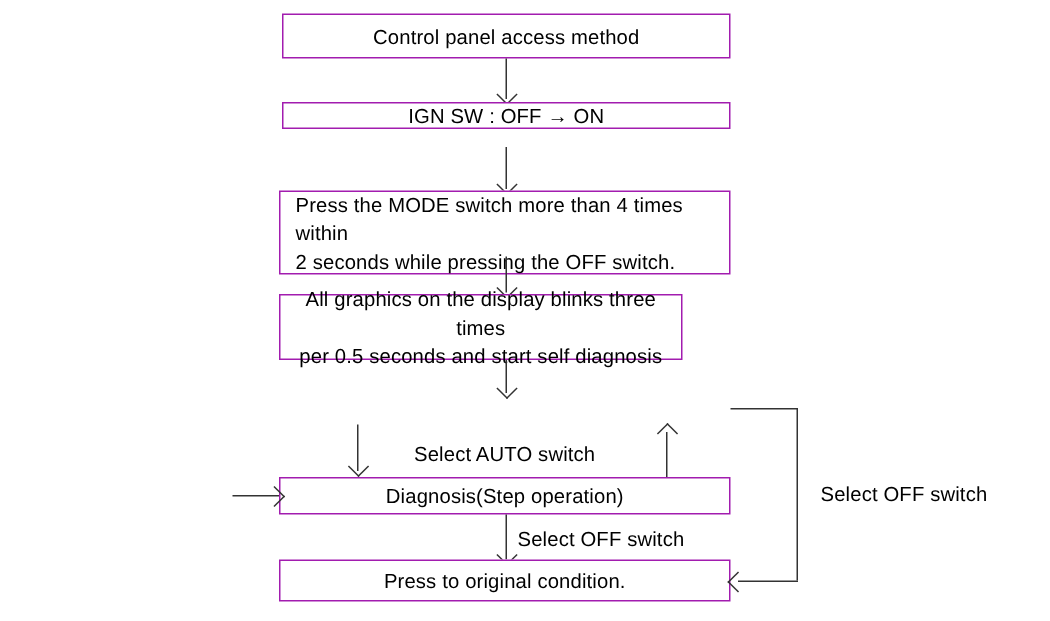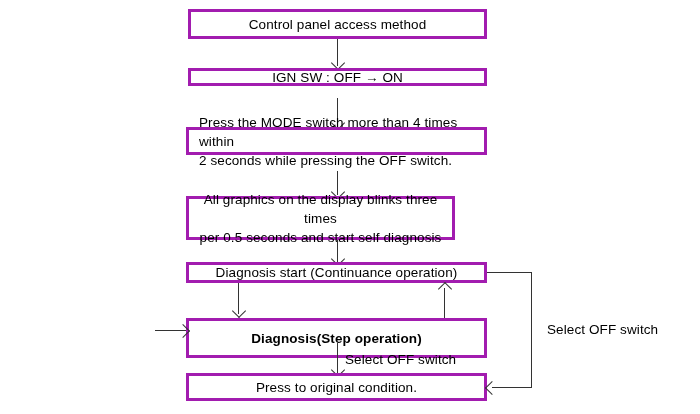--- a/index.html
+++ b/index.html
@@ -14,21 +14,21 @@
   #canvas {
     position: relative;
     width: 700px;
     height: 414px;
     background: #ffffff;
     overflow: hidden;
   }
   .node {
     position: absolute;
     box-sizing: border-box;
-    border: 3px solid #a21caf;
+    border: 1px solid #a21caf;
     background: #ffffff;
     display: flex;
     align-items: center;
     justify-content: center;
     text-align: center;
     font-size: 13.5px;
     line-height: 19px;
     color: #000000;
     letter-spacing: 0.1px;
   }
@@ -84,48 +84,46 @@
   <div class="vline" style="left:337px; top:39px; height:27px;"></div>
   <div class="arrow down" style="left:333px; top:58px;"></div>
 
   <div class="node" style="left:188px; top:68px; width:299px; height:18px;">
     <span class="node-text">IGN SW : OFF → ON</span>
   </div>
 
   <div class="vline" style="left:337px; top:98px; height:28px;"></div>
   <div class="arrow down" style="left:333px; top:118px;"></div>
 
-  <div class="node left-align" style="left:186px; top:127px; width:301px; height:28px;">
+  <div class="node left-align" style="left:186px; top:127px; width:301px; height:56px;">
     <span class="node-text">Press the MODE switch more than 4 times within
 2 seconds while pressing the OFF switch.</span>
   </div>
 
   <div class="vline" style="left:337px; top:171px; height:24px;"></div>
   <div class="arrow down" style="left:333px; top:187px;"></div>
 
   <div class="node" style="left:186px; top:196px; width:269px; height:44px;">
     <span class="node-text">All graphics on the display blinks three times
 per 0.5 seconds and start self diagnosis</span>
   </div>
 
   <div class="vline" style="left:337px; top:240px; height:22px;"></div>
   <div class="arrow down" style="left:333px; top:254px;"></div>
 
-  <div class="node" style="left:186px; top:262px; width:301px; height:21px;">
-    <span class="node-text">Diagnosis start (Continuance operation)</span>
-  </div>
 
   <div class="vline" style="left:238px; top:283px; height:31px;"></div>
   <div class="arrow down" style="left:234px; top:306px;"></div>
 
+  <div class="edge-label" style="left:276px; top:294px;">Select AUTO switch</div>
 
   <div class="vline" style="left:444px; top:288px; height:30px;"></div>
   <div class="arrow up" style="left:440px; top:284px;"></div>
 
-  <div class="node" style="left:186px; top:318px; width:301px; height:40px;font-weight:bold;">
+  <div class="node" style="left:186px; top:318px; width:301px; height:25px;">
     <span class="node-text">Diagnosis(Step operation)</span>
   </div>
 
   <div class="hline" style="left:155px; top:330px; width:31px;"></div>
   <div class="arrow right" style="left:178px; top:326px;"></div>
 
   <div class="vline" style="left:337px; top:343px; height:30px;"></div>
   <div class="arrow down" style="left:333px; top:365px;"></div>
 
   <div class="edge-label" style="left:345px; top:351px;">Select OFF switch</div>

